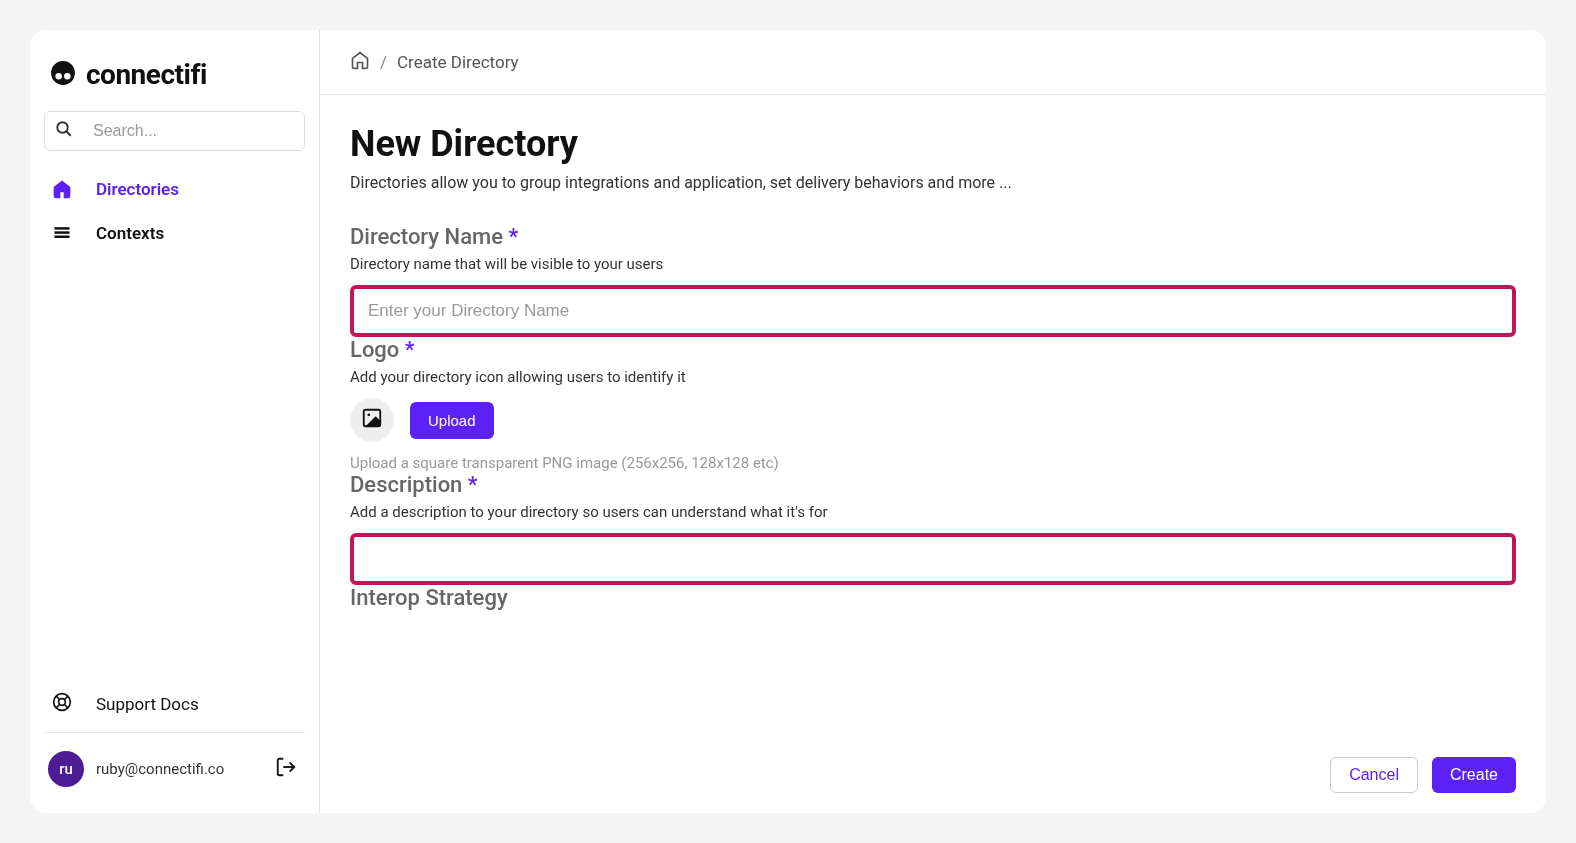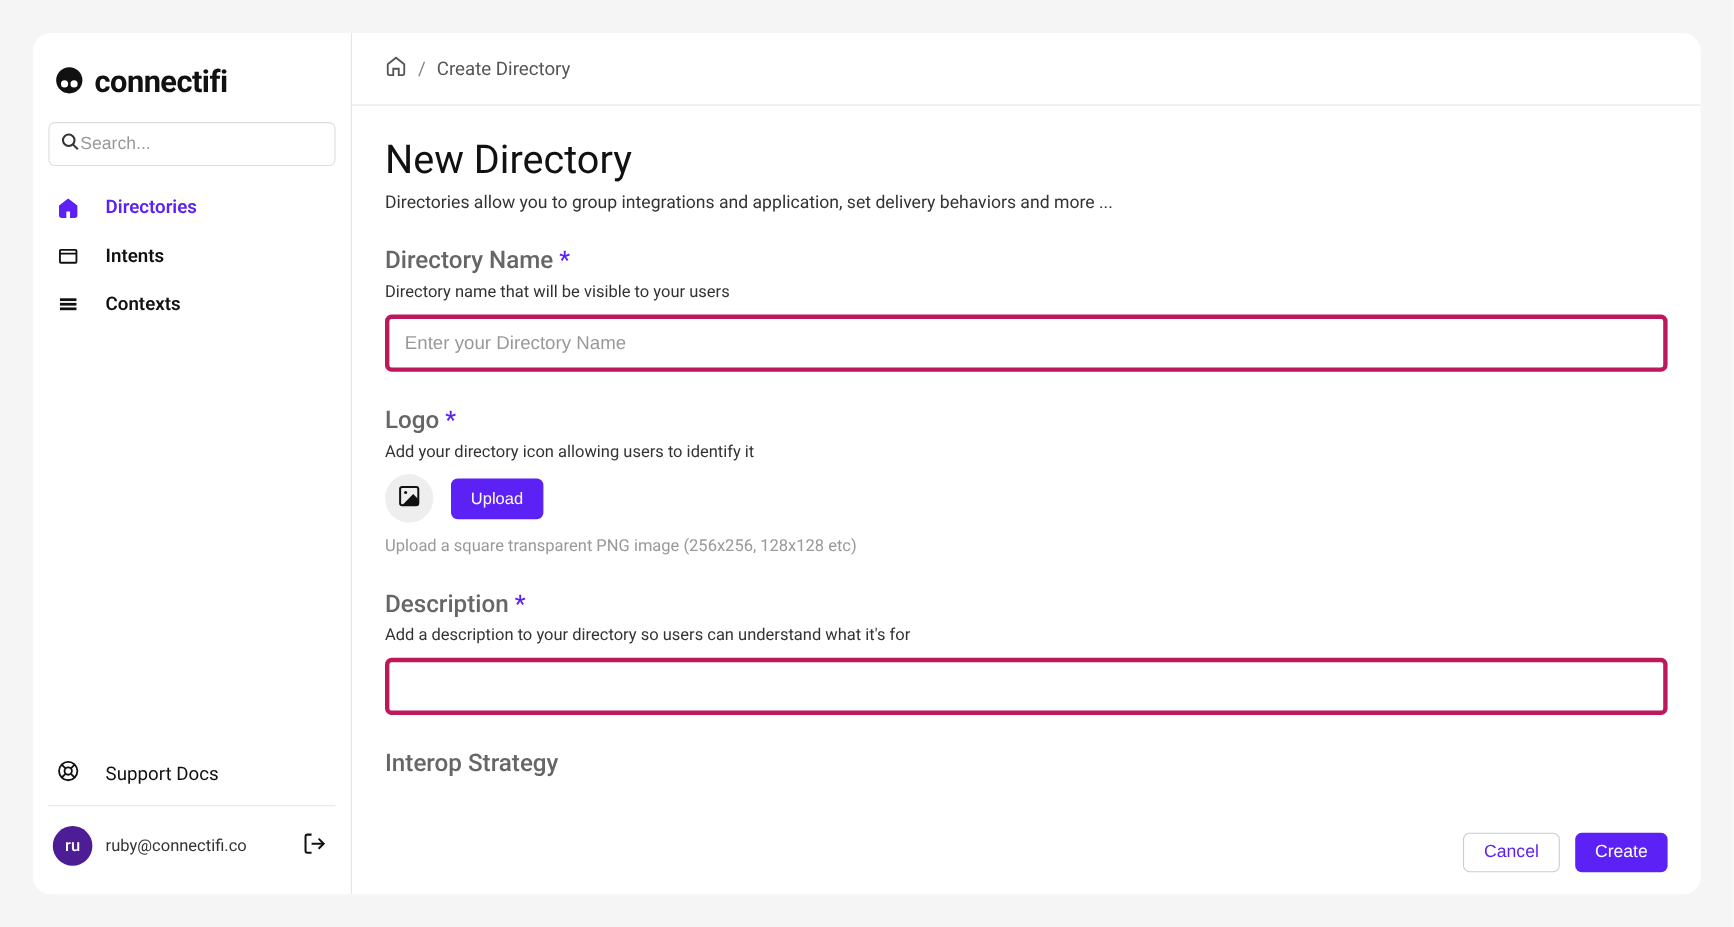--- a/index.html
+++ b/index.html
@@ -45,21 +45,21 @@
       font-weight: 700;
       letter-spacing: -0.5px;
       color: #111;
     }
     .search-box {
       border: 1px solid #ddd;
       border-radius: 6px;
       display: flex;
       align-items: center;
       padding: 8px 10px;
-      gap: 0;
+      gap: 20px;
       margin-bottom: 18px;
     }
     .search-box input {
       border: none;
       outline: none;
       font-size: 16px;
       color: #333;
       width: 100%;
     }
     .search-box input::placeholder {
@@ -157,31 +157,30 @@
     .breadcrumb .sep {
       color: #888;
     }
     .content {
       padding: 28px 30px;
       overflow-y: auto;
       flex: 1;
     }
     .page-title {
       font-size: 36px;
-      font-weight: 400;
+      font-weight: 700;
       color: #111;
       margin-bottom: 8px;
     }
     .page-subtitle {
       font-size: 16px;
       color: #333;
       margin-bottom: 32px;
     }
     .field-group {
-      margin-bottom: 32px;
     }
     .field-label {
       font-size: 22px;
       font-weight: 500;
       color: #666;
       margin-bottom: 6px;
     }
     .field-label .req {
       color: #5b21f5;
     }
@@ -290,29 +289,20 @@
     </div>
 
     <ul class="nav-list">
       <li class="nav-item active">
         <span class="icon-slot">
           <svg width="20" height="20" viewBox="0 0 24 24" fill="none" stroke="#5b21f5" stroke-width="2">
               <path d="M3 10l9-7 9 7v10a2 2 0 0 1-2 2h-4v-7h-6v7H5a2 2 0 0 1-2-2V10z"></path>
             </svg>
         </span>
         <span>Directories</span>
-      </li>
-      <li class="nav-item">
-        <span class="icon-slot">
-          <svg width="20" height="20" viewBox="0 0 24 24" fill="none" stroke="#111" stroke-width="2">
-              <rect x="3" y="5" width="18" height="14" rx="1"></rect>
-              <line x1="3" y1="9" x2="21" y2="9"></line>
-            </svg>
-        </span>
-        <span>Intents</span>
       </li>
       <li class="nav-item">
         <span class="icon-slot">
           <svg width="20" height="20" viewBox="0 0 24 24" fill="#111">
               <rect x="3" y="5" width="18" height="3"></rect>
               <rect x="3" y="10" width="18" height="3"></rect>
               <rect x="3" y="15" width="18" height="3"></rect>
             </svg>
         </span>
         <span>Contexts</span>

